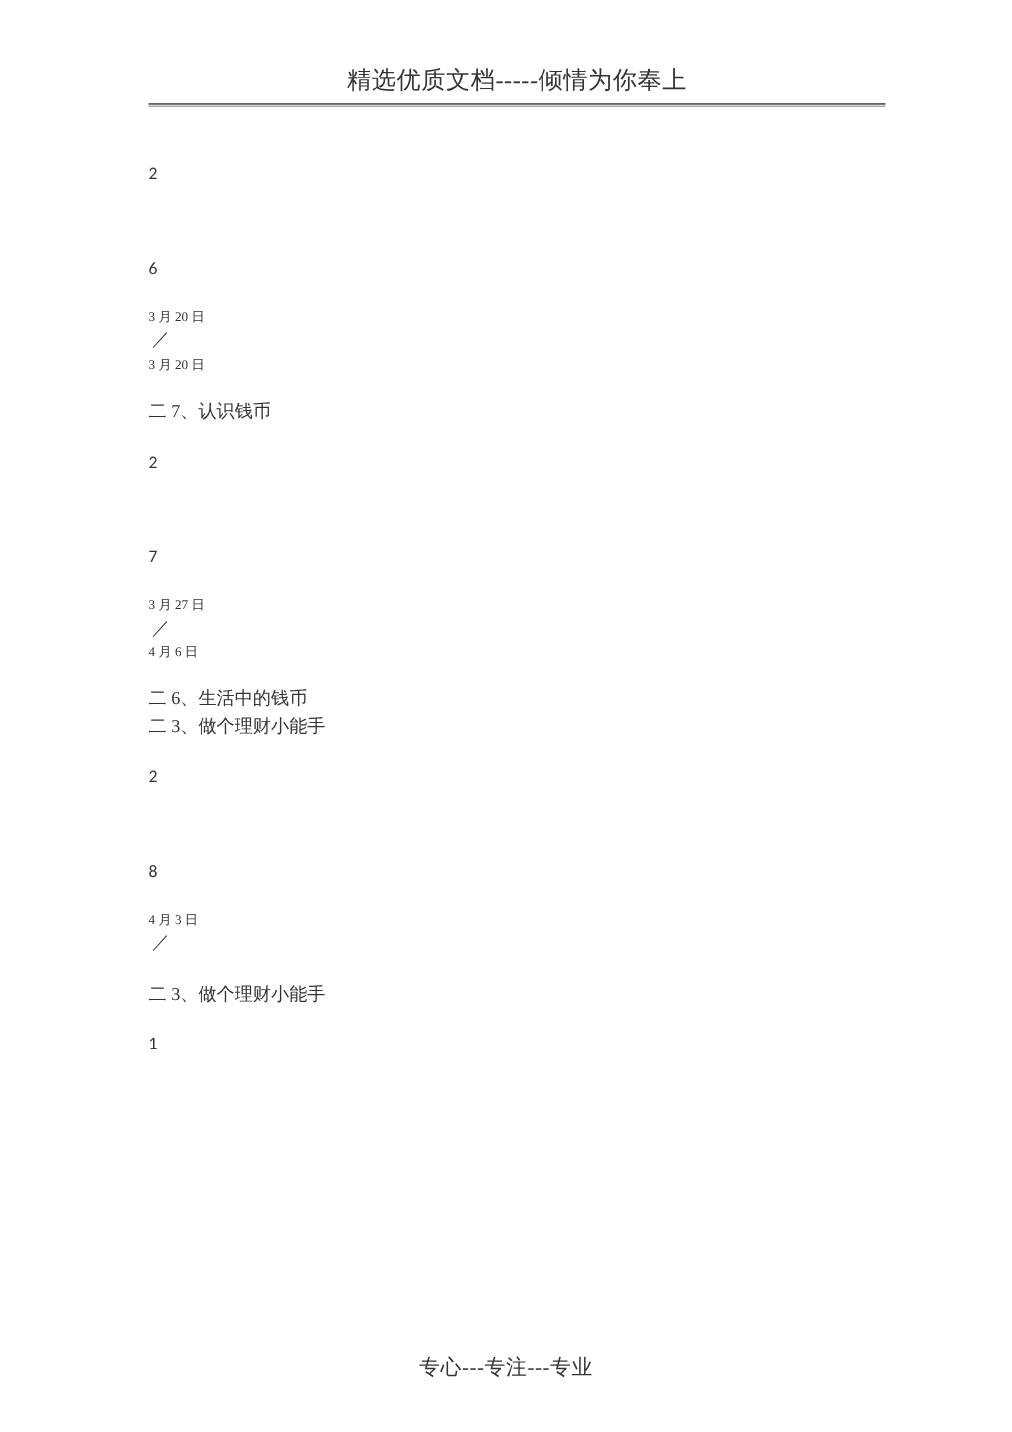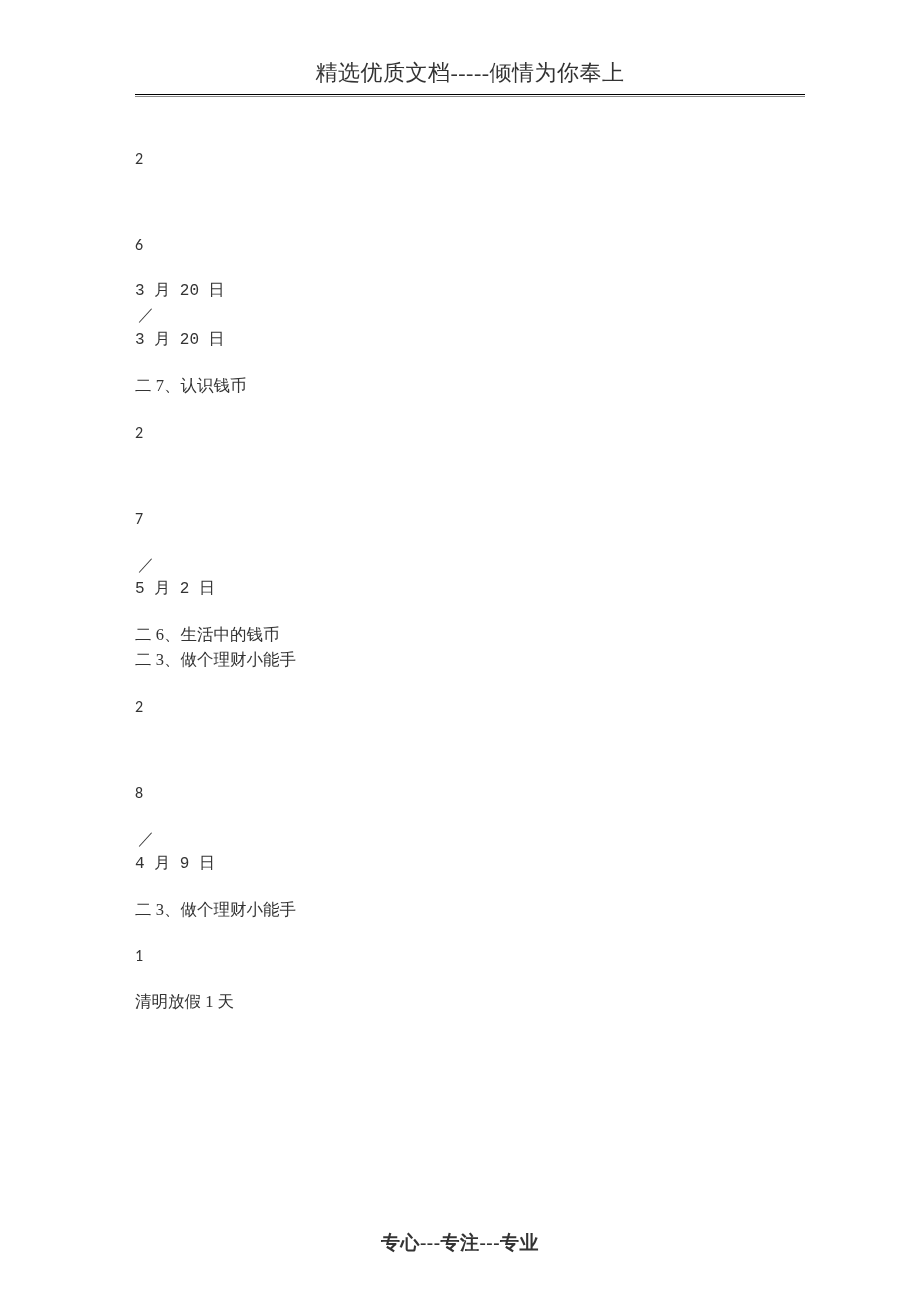--- a/index.html
+++ b/index.html
@@ -46,37 +46,36 @@
       margin-bottom: 22px;
     }
     .line {
       display: block;
     }
     .calibri {
       font-family: Calibri, Arial, sans-serif;
       font-size: 16px;
     }
     .mixed {
-      font-family: Liberation Mono, monospace;
-      font-size: 16px;
+      font-family: Liberation Serif, serif;
+      font-size: 12px;
     }
     .slash-line {
       font-family: "SimSun", "宋体", serif;
       padding-left: 3px;
     }
     .gap-large {
       height: 40px;
     }
     .footer-area {
       position: absolute;
       bottom: 46px;
       left: 0;
       width: 920px;
       text-align: center;
-      font-weight: bold;
     }
     .footer-text {
       font-size: 19px;
       color: #333;
       letter-spacing: 0.5px;
     }
   </style>
 </head>
 <body>
 
@@ -114,54 +113,52 @@
       <span class="line calibri">2</span>
     </div>
 
     <div class="gap-large"></div>
 
     <div class="block">
       <span class="line calibri">7</span>
     </div>
 
     <div class="block">
+      <span class="line mixed"><span>3 月 27 日</span></span>
       <span class="line slash-line">／</span>
-      <span class="line mixed"><span>5 月 2 日</span></span>
+      <span class="line mixed"><span>4 月 6 日</span></span>
     </div>
 
     <div class="block">
       <span class="line">二 6、生活中的钱币</span>
       <span class="line">二 3、做个理财小能手</span>
     </div>
 
     <div class="block">
       <span class="line calibri">2</span>
     </div>
 
     <div class="gap-large"></div>
 
     <div class="block">
       <span class="line calibri">8</span>
     </div>
 
     <div class="block">
+      <span class="line mixed"><span>4 月 3 日</span></span>
       <span class="line slash-line">／</span>
-      <span class="line mixed"><span>4 月 9 日</span></span>
     </div>
 
     <div class="block">
       <span class="line">二 3、做个理财小能手</span>
     </div>
 
     <div class="block">
       <span class="line calibri">1</span>
     </div>
 
-    <div class="block">
-      <span class="line">清明放假 1 天</span>
-    </div>
 
   </div>
 </div>
 
 <div class="footer-area">
   <span class="footer-text">专心---专注---专业</span>
 </div>
 
 </body></html>

